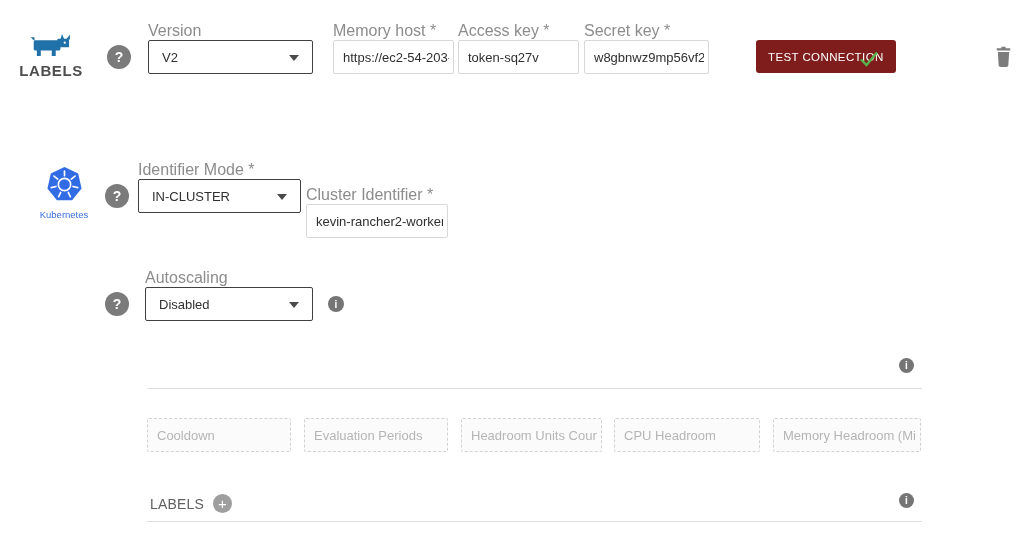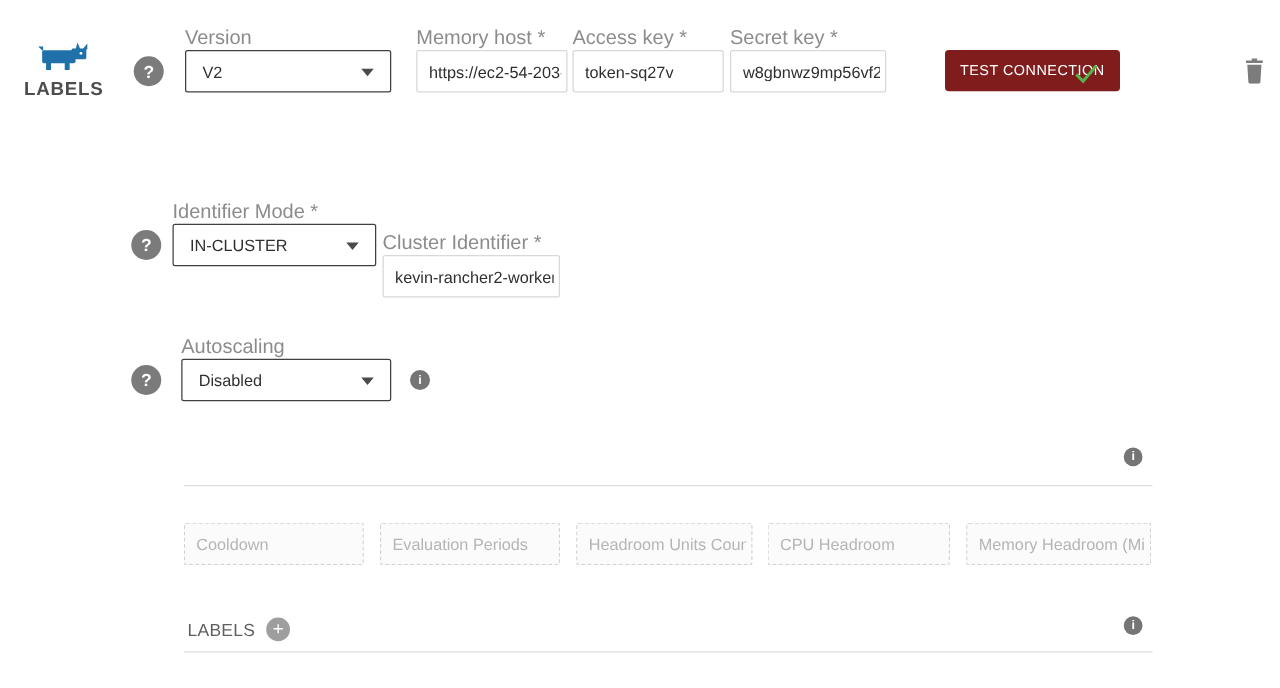--- a/index.html
+++ b/index.html
@@ -139,20 +139,36 @@
     <path d="M3 12.5l5.5 5.5L19 5.5" fill="none" stroke="#55b44b" stroke-width="2.4"></path>
   </svg>
 
   <button class="abs icon-btn" style="left:995px; top:46px;">
     <svg width="17" height="21" viewBox="0 0 16 20" fill="#7c7c7c">
       <path d="M6 0.8h4v1.4h4.4v2H1.6v-2H6z"></path>
       <path d="M2.6 5.6h10.8l-0.8 12.8c-0.06 1-0.9 1.6-1.9 1.6H5.3c-1 0-1.84-0.6-1.9-1.6z"></path>
     </svg>
   </button>
 
+  <div class="abs k8s-logo">
+    <svg width="37" height="37" viewBox="0 0 36 36">
+      <polygon points="18,1 31.3,7.4 34.6,21.8 25.4,33.3 10.6,33.3 1.4,21.8 4.7,7.4" fill="#326ce5"></polygon>
+      <g stroke="#ffffff" stroke-width="1.6" stroke-linecap="round">
+        <circle cx="18" cy="18" r="6" fill="none"></circle>
+        <line x1="18" y1="9.5" x2="18" y2="5"></line>
+        <line x1="24.6" y1="12.7" x2="28.3" y2="9.8"></line>
+        <line x1="26.3" y1="19.9" x2="30.9" y2="21"></line>
+        <line x1="21.7" y1="25.7" x2="23.7" y2="29.9"></line>
+        <line x1="14.3" y1="25.7" x2="12.3" y2="29.9"></line>
+        <line x1="9.7" y1="19.9" x2="5.1" y2="21"></line>
+        <line x1="11.4" y1="12.7" x2="7.7" y2="9.8"></line>
+      </g>
+    </svg>
+    <div class="word">Kubernetes</div>
+  </div>
 
   <div class="abs circle-icon help" style="left:105px; top:184px;">?</div>
 
   <div class="abs group" style="left:138px; top:164px; width:163px;">
     <div class="lbl">Identifier Mode *</div>
     <div class="boxctl">
       <span>IN-CLUSTER</span>
       <span class="caret"></span>
     </div>
   </div>

